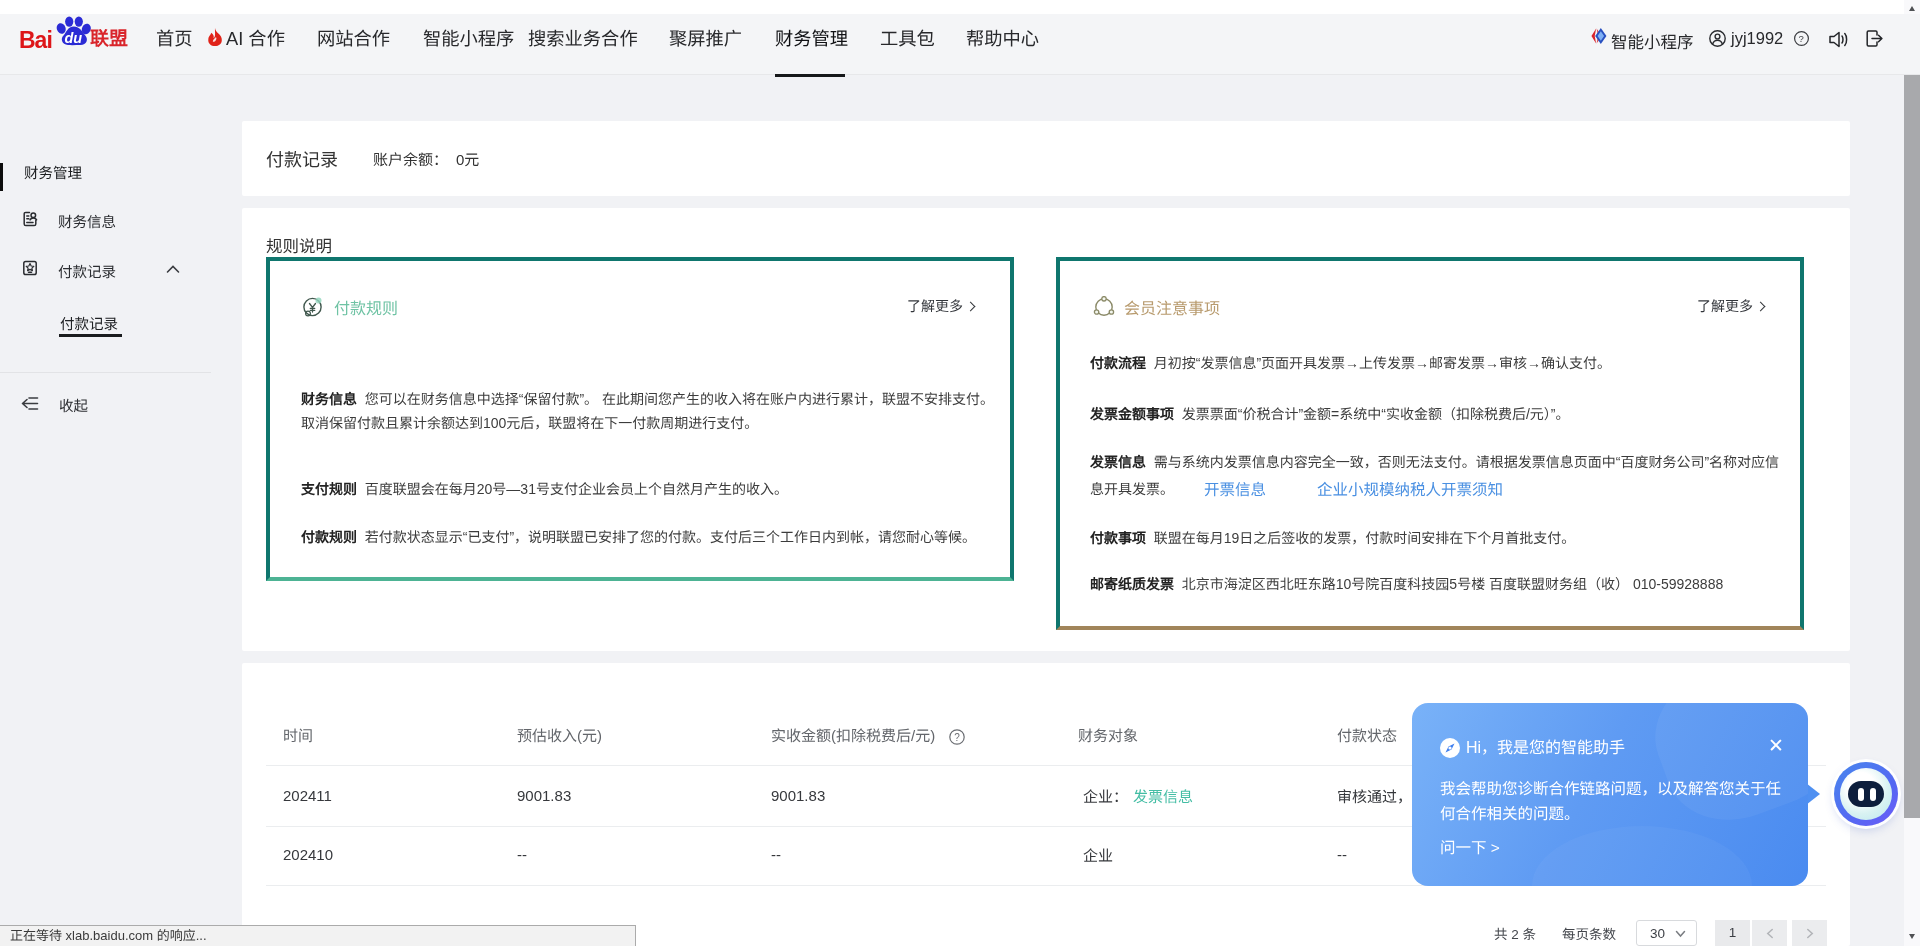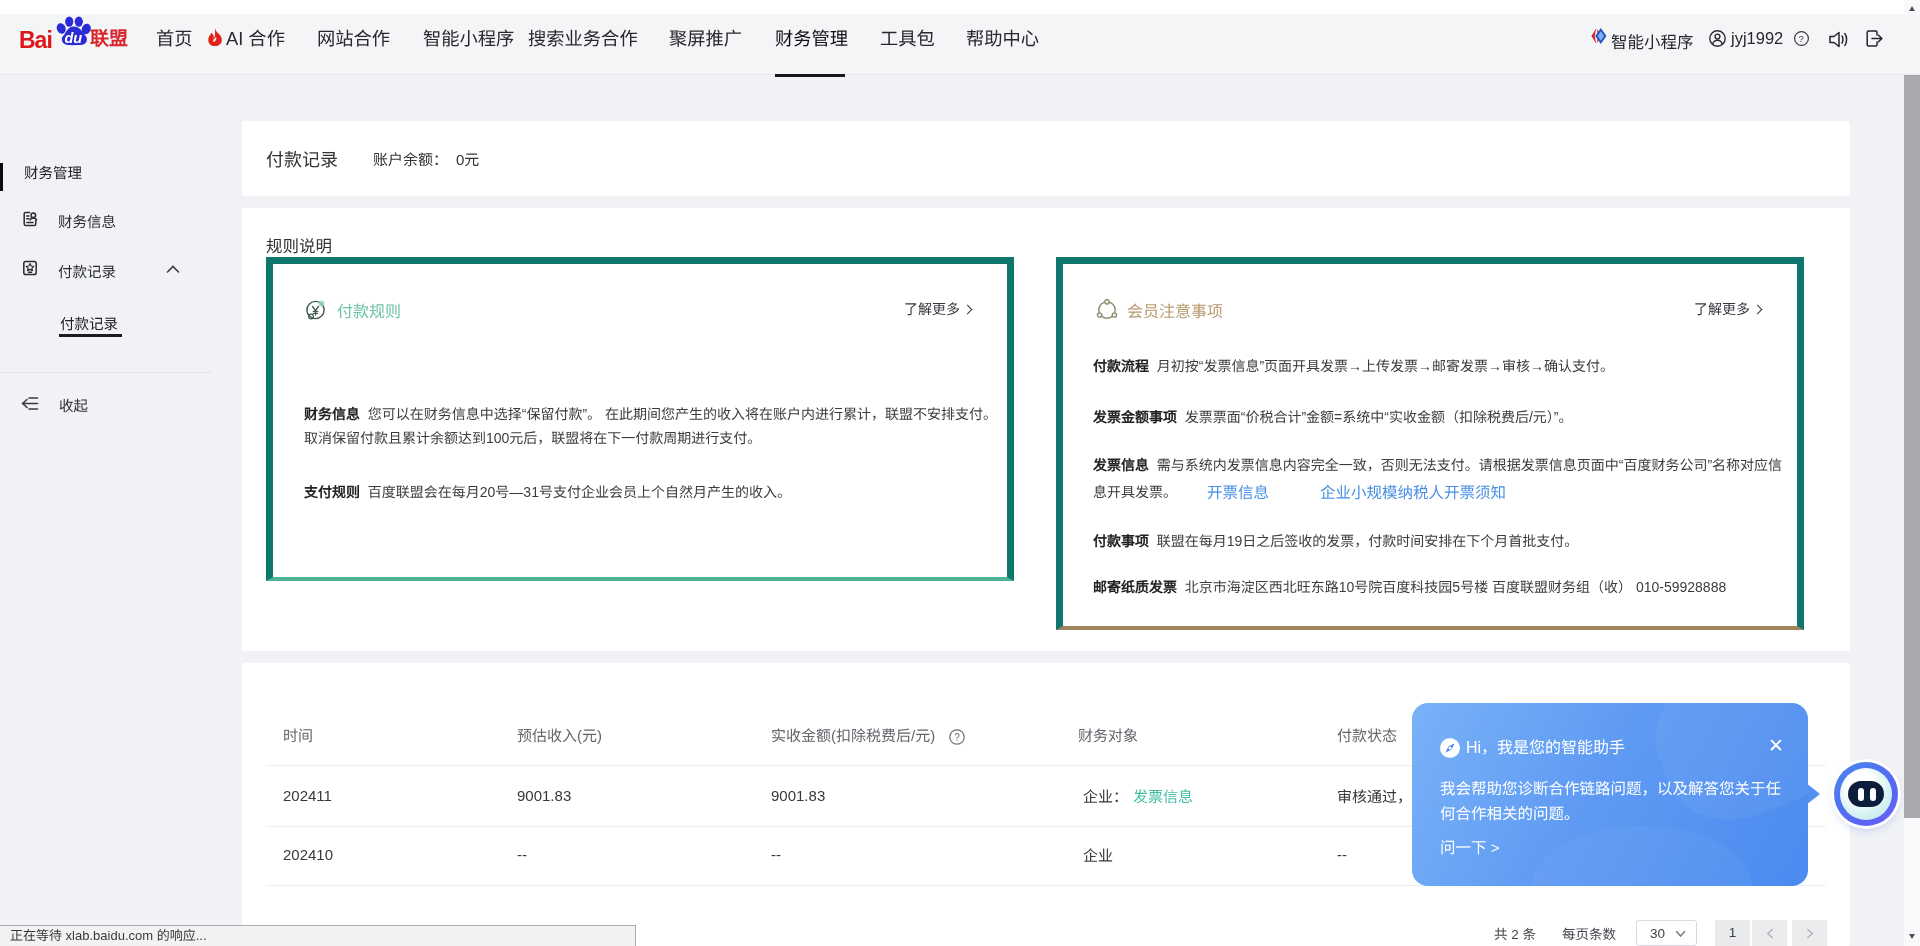--- a/index.html
+++ b/index.html
@@ -25,21 +25,21 @@
   #side-bar-active { position:absolute; left:0; top:163px; width:3px; height:28px; background:#0c0c0c; }
   .side-txt { position:absolute; font-size:14.5px; color:#2b2d31; white-space:nowrap; }
 
   
   .card { position:absolute; left:242px; width:1608px; background:#fff; border-radius:2px; }
   #card1 { top:121px; height:75px; }
   #card2 { top:208px; height:443px; }
   #card3 { top:663px; height:283px; }
 
   
-  .panel { position:absolute; top:49px; width:748px; background:#fff; border:7px solid #0f766e; }
+  .panel { position:absolute; top:49px; width:748px; background:#fff; border:4px solid #0f766e; }
   #panelL { left:24px;  height:324px; border-bottom:4px solid #4db394; }
   #panelR { left:804px; height:373px; border-bottom:4px solid #a1855a;margin-left:10px; }
   .panel p { position:absolute; left:31px; width:690px; font-size:14px; line-height:24px; color:#3c3c3c; white-space:nowrap;}
   .panel p b { color:#222; }
   #panelR p { left:30px; }
   .ptitle { position:absolute; left:64px; top:34px; font-size:16px; }
   .more { position:absolute; right:36px; top:33.5px; font-size:14px; color:#33363b; }
   .chev { display:inline-block; width:7px; height:7px; border-top:1.6px solid #33363b; border-right:1.6px solid #33363b; transform:rotate(45deg); margin-left:4px; margin-bottom:1px;}
 
   
@@ -187,22 +187,23 @@
 
   <div class="panel" id="panelL">
     <svg class="abs" style="left:31px; top:34px;" width="24" height="24" viewBox="0 0 24 24">
       <circle cx="11.5" cy="12" r="8.6" fill="none" stroke="#41584e" stroke-width="1.4"></circle>
       <circle cx="7" cy="18.5" r="2.4" fill="none" stroke="#41584e" stroke-width="1.2"></circle>
       <circle cx="17.5" cy="5.5" r="3" fill="#8fd4bb" opacity=".8"></circle>
       <path d="M8.5 8.5 L11.5 12.5 L14.5 8.5 M11.5 12.5 L11.5 17 M9.3 13.4 L13.7 13.4 M9.3 15.4 L13.7 15.4" fill="none" stroke="#41584e" stroke-width="1.3" stroke-linecap="round"></path>
     </svg>
     <div class="ptitle" style="color:#6fc3a4;">付款规则</div>
     <div class="more">了解更多<span class="chev"></span></div>
-    <p style="top:138px;"><b>财务信息</b>&nbsp;&nbsp;您可以在财务信息中选择“保留付款”。 在此期间您产生的收入将在账户内进行累计，联盟不安排支付。<br>取消保留付款且累计余额达到100元后，联盟将在下一付款周期进行支付。</p>
+    <p style="top:126px;"><b>财务信息</b>&nbsp;&nbsp;您可以在财务信息中选择“保留付款”。 在此期间您产生的收入将在账户内进行累计，联盟不安排支付。<br>取消保留付款且累计余额达到100元后，联盟将在下一付款周期进行支付。</p>
     <p style="top:216px;"><b>支付规则</b>&nbsp;&nbsp;百度联盟会在每月20号—31号支付企业会员上个自然月产生的收入。</p>
+    <p style="top:264px;"><b>付款规则</b>&nbsp;&nbsp;若付款状态显示“已支付”，说明联盟已安排了您的付款。支付后三个工作日内到帐，请您耐心等候。</p>
   </div>
 
   <div class="panel" id="panelR">
     <svg class="abs" style="left:33px; top:35px;" width="22" height="22" viewBox="0 0 22 22">
       <circle cx="11" cy="11" r="8.2" fill="none" stroke="#8b8a68" stroke-width="1.4"></circle>
       <circle cx="11" cy="2.8" r="2.2" fill="#f4f7ef" stroke="#8b8a68" stroke-width="1.3"></circle>
       <circle cx="3.6" cy="16" r="2.2" fill="#f4f7ef" stroke="#8b8a68" stroke-width="1.3"></circle>
       <circle cx="18.4" cy="16" r="2.2" fill="#f4f7ef" stroke="#8b8a68" stroke-width="1.3"></circle>
     </svg>
     <div class="ptitle" style="color:#b89b6e;">会员注意事项</div>

